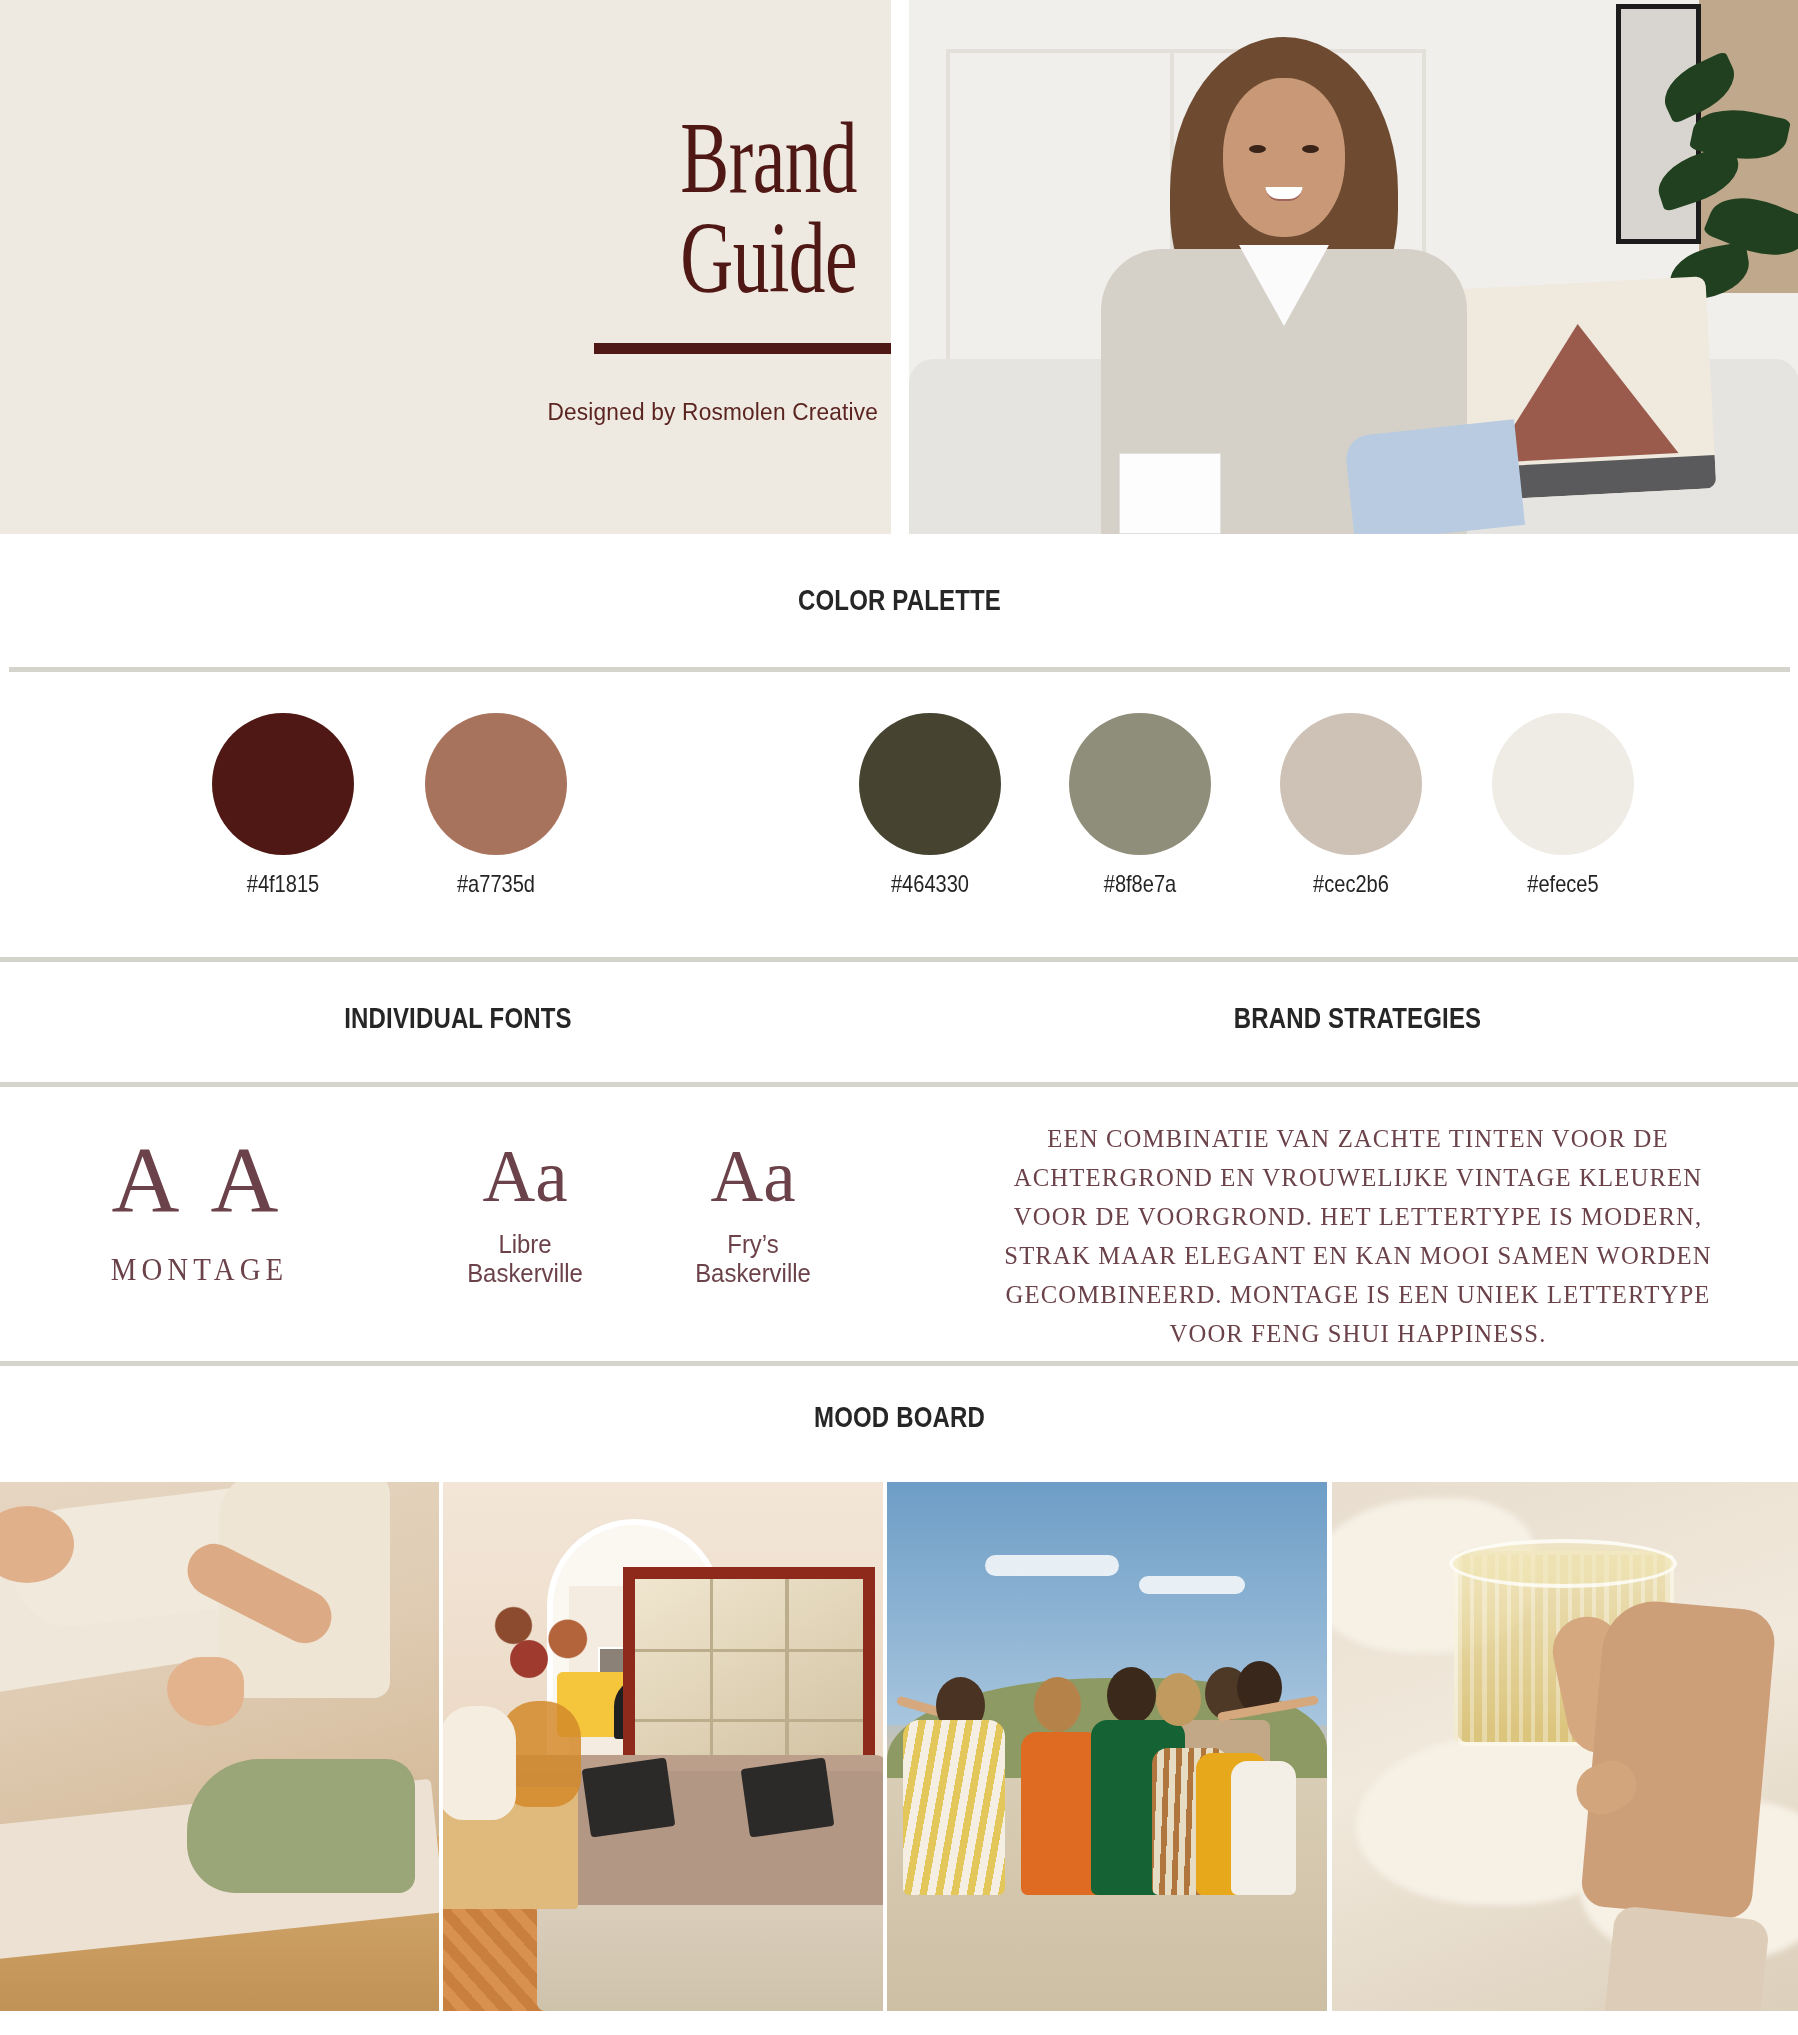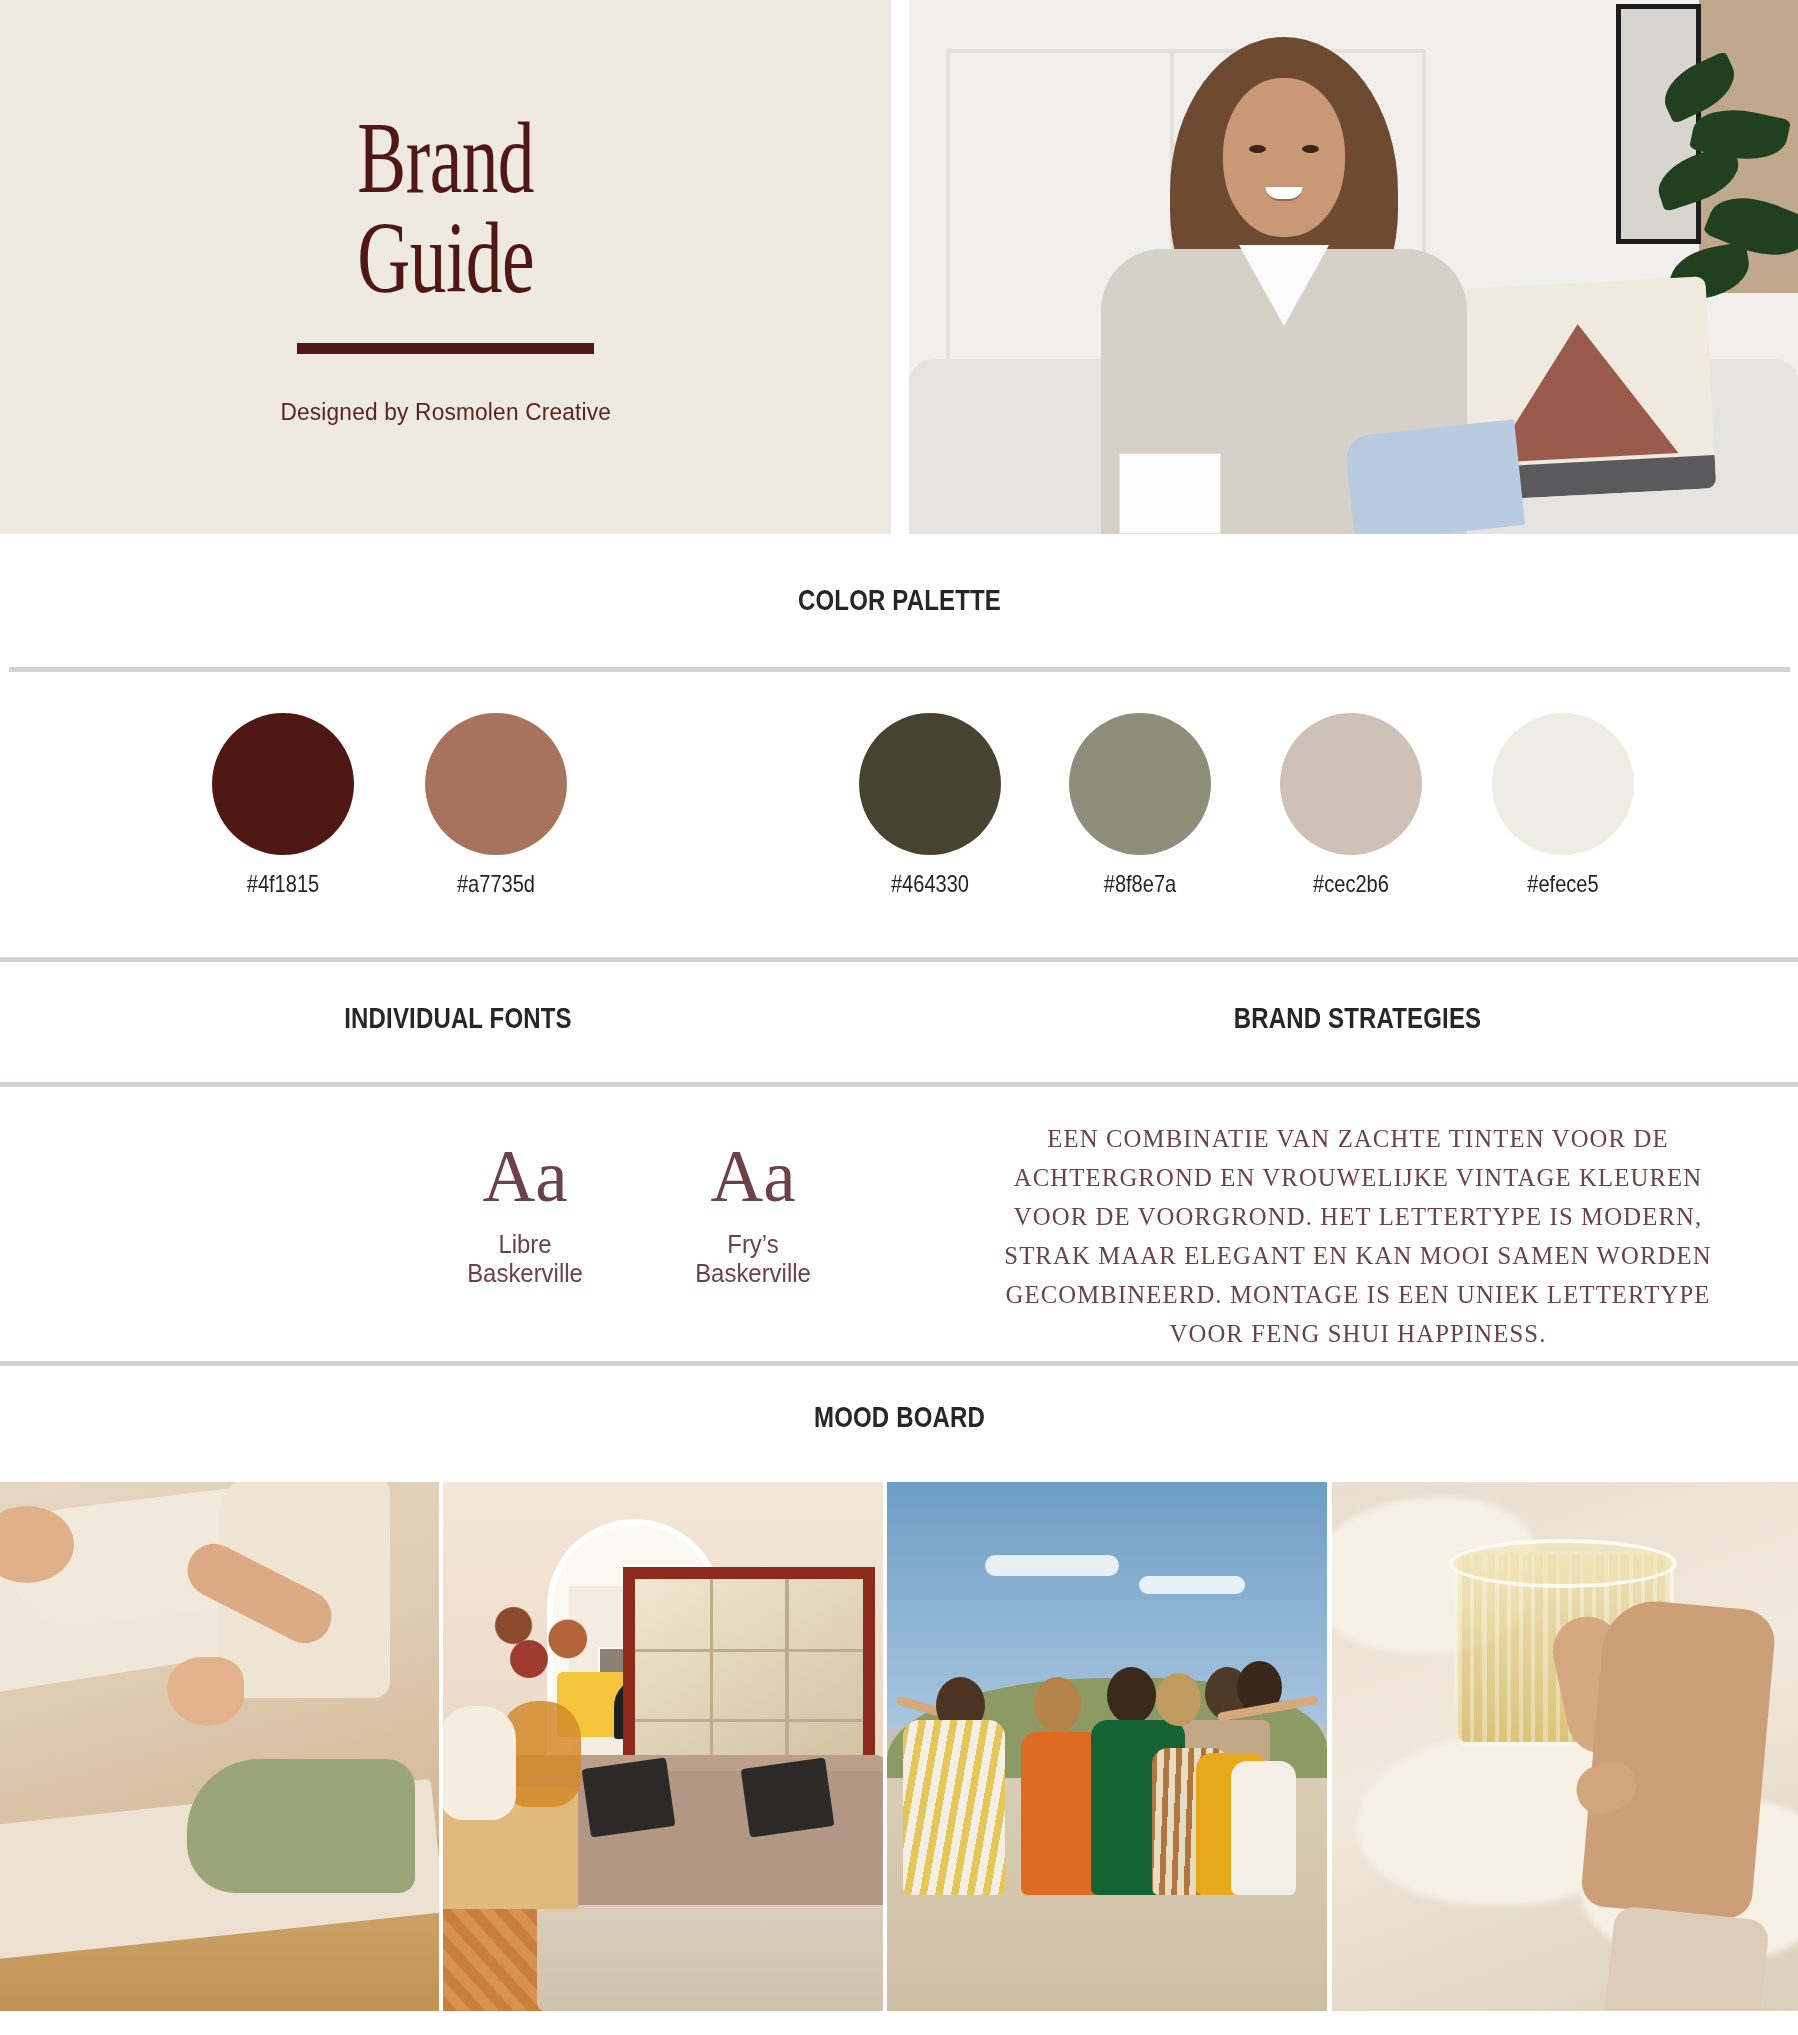--- a/index.html
+++ b/index.html
@@ -14,21 +14,21 @@
     height: 2544px;
     background: #ffffff;
     overflow: hidden;
   }
 
   
   .header { position: absolute; left:0; top:0; width:1799px; height:534px; }
   .header-left {
     position: absolute; left:0; top:0; width:891px; height:534px;
     background:#eeeae1;
-    display:flex; flex-direction:column; align-items:center; justify-content:center;
+    display:flex; flex-direction:column; align-items:flex-end; justify-content:center;
   }
   .brand-title {
     font-family: "Liberation Serif", serif;
     color:#4f1815;
     font-size: 102px;
     line-height: 0.98;
     text-align:center;
     font-weight: 400;
     letter-spacing: -0.8px;
     transform: scaleX(0.72);
@@ -311,20 +311,24 @@
 
   <div class="swatch" style="left:1492px;top:713px;width:142px;height:142px;background:#efece5;"></div>
   <div class="swatch-label" style="left:1492px;top:871px;width:142px;">#efece5</div>
 
   <div class="hrule" style="left:0;top:957px;width:1799px;"></div>
 
   <div class="sec-title" style="left:0;top:1001px;width:916px;text-align:center;font-size:30px;">INDIVIDUAL FONTS</div>
   <div class="sec-title" style="left:916px;top:1001px;width:883px;text-align:center;font-size:30px;">BRAND STRATEGIES</div>
   <div class="hrule" style="left:0;top:1082px;width:1799px;"></div>
 
+  <div class="font-spec" style="left:45px;top:1132px;width:309px;">
+    <div class="font-glyph" style="font-size:94px;letter-spacing:9px;">A A</div>
+    <div class="font-montage" style="font-size:32px;margin-top:25px;">MONTAGE</div>
+  </div>
 
   <div class="font-spec" style="left:411px;top:1140px;width:228px;">
     <div class="font-glyph" style="font-size:73px;">Aa</div>
     <div class="font-name" style="font-size:26px;margin-top:17px;">Libre
 Baskerville</div>
   </div>
 
   <div class="font-spec" style="left:639px;top:1140px;width:228px;">
     <div class="font-glyph" style="font-size:73px;">Aa</div>
     <div class="font-name" style="font-size:26px;margin-top:17px;">Fry’s

